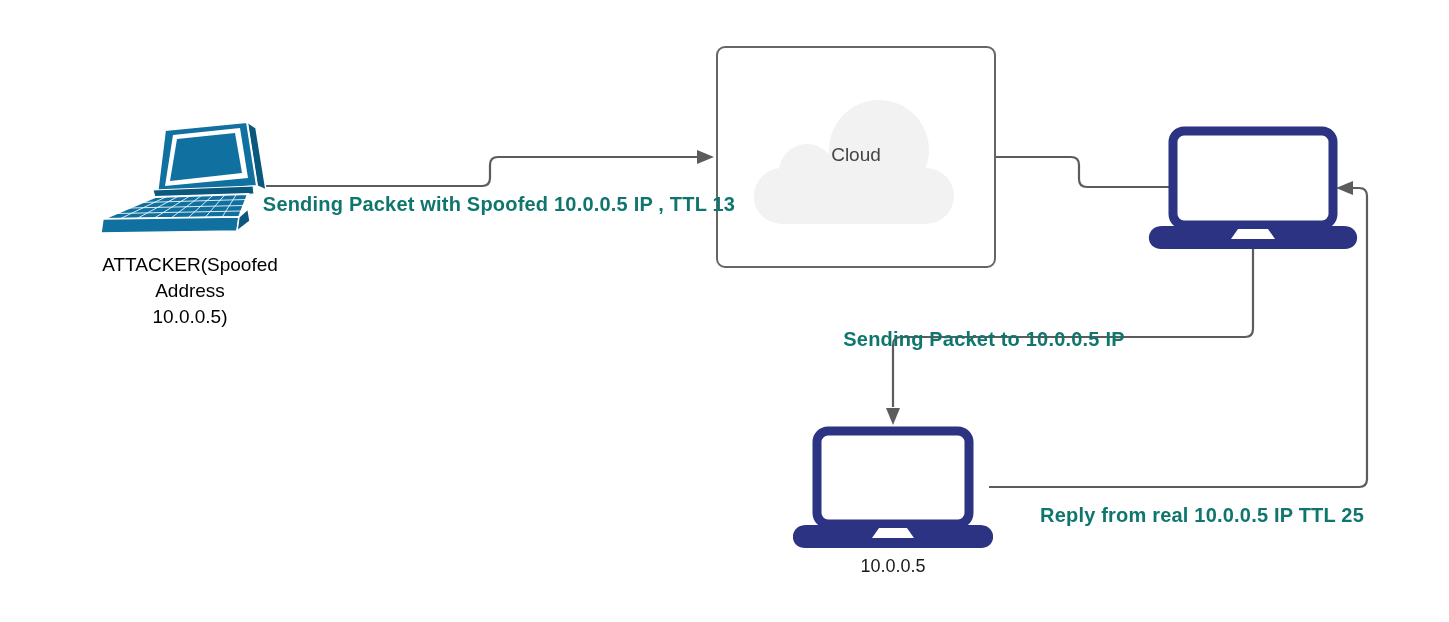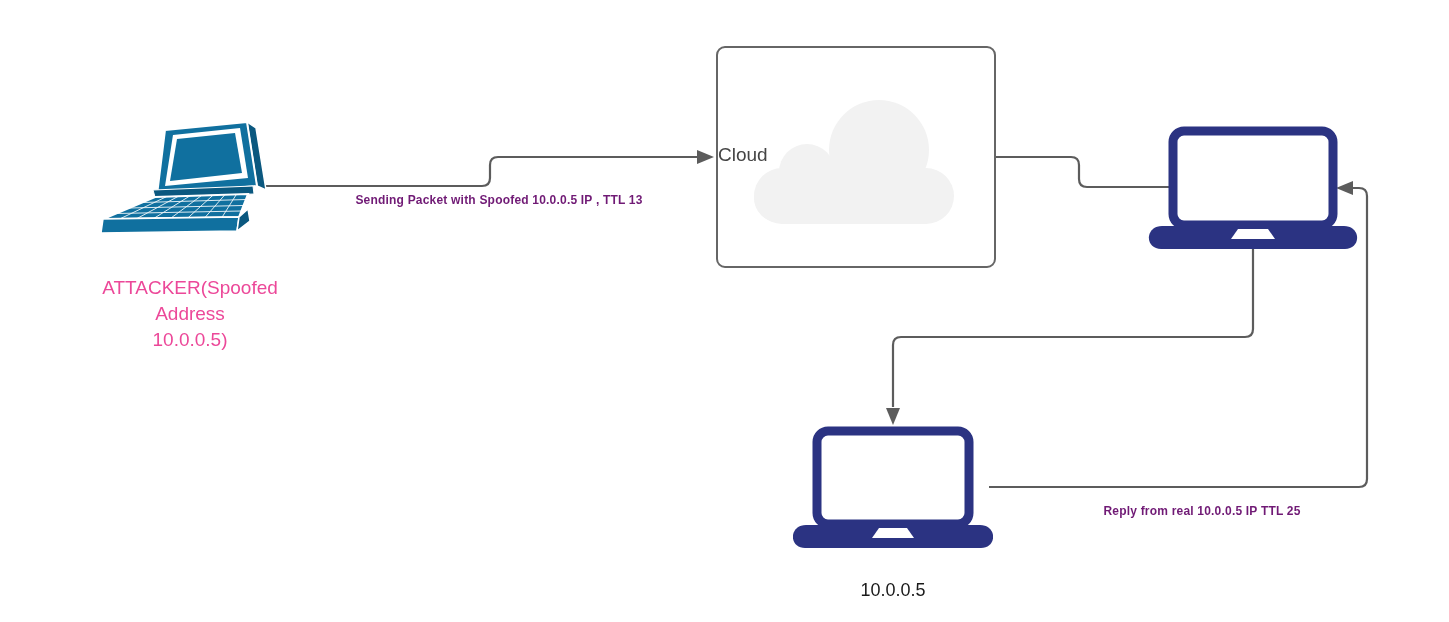--- a/index.html
+++ b/index.html
@@ -16,39 +16,40 @@
     position:absolute;z-index:3;
     text-align:center;
     color:#1f1f1f;
     font-size:19px;line-height:26px;
     white-space:pre-line;
   }
   .edge-label{
     position:absolute;z-index:3;
     transform:translateX(-50%);
     white-space:nowrap;
-    font-size:12px;font-weight:bold;color:#701a75;
+    font-size:20px;font-weight:bold;color:#0f766e;
     letter-spacing:0.2px;
   }
   .cloud-box{
     position:absolute;z-index:2;
     left:716px;top:46px;width:280px;height:222px;
     box-sizing:border-box;
     background:#ffffff;
     border:2px solid #666666;
     border-radius:9px;
   }
   .cloud-box svg{position:absolute;left:0;top:0;}
   .cloud-text{
     position:absolute;left:0;top:96px;width:100%;
+    text-align:center;
     font-size:19px;color:#454545;z-index:3;
   }
   .target-label{left:1148px;top:253px;width:210px;font-size:18px;font-weight:bold;font-style:italic;color:#000;}
-  .realhost-label{left:793px;top:553px;width:200px;font-size:18px;color:#1a1a1a;margin-top:24px;}
-  .attacker-label{left:58px;top:252px;width:264px;color:#ec4899;margin-top:23px;}
+  .realhost-label{left:793px;top:553px;width:200px;font-size:18px;color:#1a1a1a;}
+  .attacker-label{left:58px;top:252px;width:264px;color:#000000;}
 </style>
 </head>
 <body>
 
 <div class="canvas">
 
   <svg class="connector-layer" width="1449" height="622" viewBox="0 0 1449 622">
     <g stroke="#5c5c5c" stroke-width="2.2" fill="none">
       <path d="M265 186 L482 186 Q490 186 490 178 L490 165 Q490 157 498 157 L697 157"></path>
       <polygon points="714,157 697,150 697,164" fill="#5c5c5c" stroke="none"></polygon>
@@ -122,15 +123,16 @@
   <div class="node" style="left:793px;top:426px;">
     <svg width="200" height="126" viewBox="0 0 200 126">
       <rect x="24" y="5" width="152" height="93" rx="11" fill="#ffffff" stroke="#2b3382" stroke-width="9"></rect>
       <path d="M13,99 L187,99 C194,99 199,103 200,109 C201,116 196,122 188,122 L12,122 C4,122 -1,116 0,109 C1,103 6,99 13,99 Z" fill="#2b3382"></path>
       <polygon points="86,102 114,102 121,112 79,112" fill="#ffffff"></polygon>
     </svg>
   </div>
   <div class="node-label realhost-label">10.0.0.5</div>
 
   <div class="edge-label" style="left:499px;top:193px;">Sending Packet with Spoofed 10.0.0.5 IP , TTL 13</div>
+  <div class="edge-label" style="left:984px;top:328px;">Sending Packet to 10.0.0.5 IP</div>
   <div class="edge-label" style="left:1202px;top:504px;">Reply from real 10.0.0.5 IP TTL 25</div>
 
 </div>
 
 </body></html>

